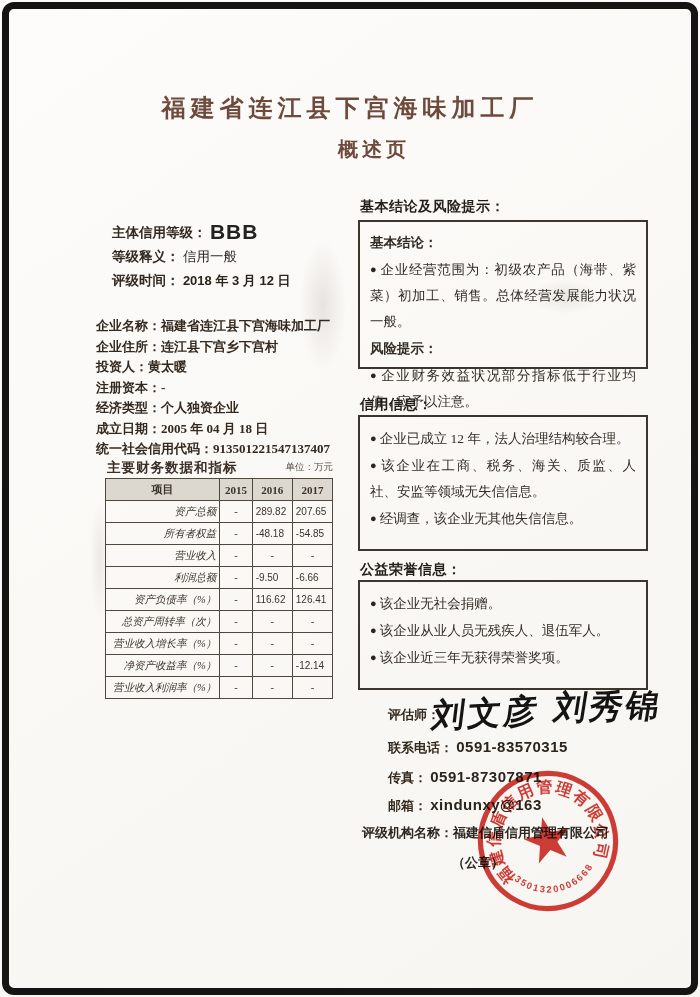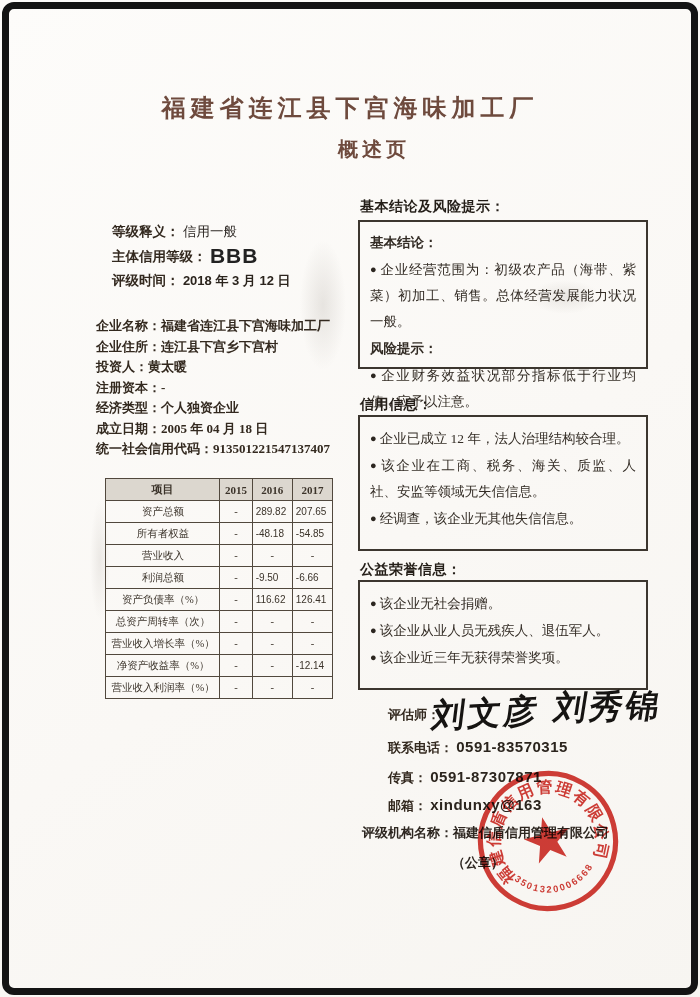--- a/index.html
+++ b/index.html
@@ -38,21 +38,21 @@
   
   .fin-title-row{position:absolute;left:107px;top:458px;width:226px;}
   .fin-title{font-size:13.5px;font-weight:700;letter-spacing:1px;color:#3a2f26;}
   .fin-unit{position:absolute;right:0;top:3px;font-size:9.5px;color:#544a40;}
   table.fin{
     position:absolute;left:105px;top:478px;width:228px;border-collapse:collapse;
     font-size:10.5px;color:#3b332a;
   }
   table.fin th,table.fin td{border:1px solid #51483d;padding:2px 3px;height:17px;}
   table.fin th{background:#dcd7cf;font-weight:700;font-size:11px;}
-  table.fin td.row-label{text-align:center;padding-left:4px;white-space:nowrap;}
+  table.fin td.row-label{text-align:right;padding-left:4px;white-space:nowrap;font-style:italic;}
   table.fin td.val{text-align:left;font-family:"Liberation Sans","DejaVu Sans",sans-serif;font-size:10px;padding-right:4px;}
   table.fin td.dash{text-align:center;}
 
   
   .rcol-header{position:absolute;font-size:14px;font-weight:700;color:#241e18;letter-spacing:.5px;}
   .rbox{
     position:absolute;left:358px;width:290px;border:2px solid #3c362f;
     padding:8px 10px;box-sizing:border-box;font-size:13.5px;line-height:26px;
     color:#332c25;text-align:justify;
   }
@@ -88,43 +88,47 @@
 
   <div class="smudge" style="left:300px;top:240px;width:46px;height:130px;background:radial-gradient(closest-side,rgba(125,115,105,.16),transparent);"></div>
   <div class="smudge" style="left:530px;top:280px;width:70px;height:34px;background:radial-gradient(closest-side,rgba(125,115,105,.14),transparent);"></div>
   <div class="smudge" style="left:90px;top:500px;width:20px;height:120px;background:radial-gradient(closest-side,rgba(125,115,105,.12),transparent);"></div>
 
   <div class="doc-title">福建省连江县下宫海味加工厂</div>
   <div class="doc-subtitle">概述页</div>
 
   <div class="rating-block">
     <div class="rating-line">
+      <span class="lbl">主体信用等级：</span>
+      <span class="grade-value">BBB</span>
+    </div>
+    <div class="rating-line">
       <span class="lbl">等级释义：</span>
       <span>信用一般</span>
-    </div>
-    <div class="rating-line">
-      <span class="lbl">主体信用等级：</span>
-      <span class="grade-value">BBB</span>
     </div>
     <div class="rating-line">
       <span class="lbl">评级时间：</span>
       <span class="num">2018 年 3 月 12 日</span>
     </div>
   </div>
 
   <div class="company-block" id="company-block">
       <div><span>企业名称：</span><span>福建省连江县下宫海味加工厂</span></div>
       <div><span>企业住所：</span><span>连江县下宫乡下宫村</span></div>
       <div><span>投资人：</span><span>黄太暖</span></div>
       <div><span>注册资本：</span><span>-</span></div>
       <div><span>经济类型：</span><span>个人独资企业</span></div>
       <div><span>成立日期：</span><span>2005 年 04 月 18 日</span></div>
       <div><span>统一社会信用代码：</span><span>913501221547137407</span></div>
     </div>
 
+  <div class="fin-title-row">
+    <span class="fin-title">主要财务数据和指标</span>
+    <span class="fin-unit">单位：万元</span>
+  </div>
   <table class="fin">
     <thead>
       <tr>
         <th style="width:116px">项目</th>
         <th style="width:36px">2015</th>
         <th style="width:38px">2016</th>
         <th style="width:38px">2017</th>
       </tr>
     </thead>
     <tbody id="fin-body">

